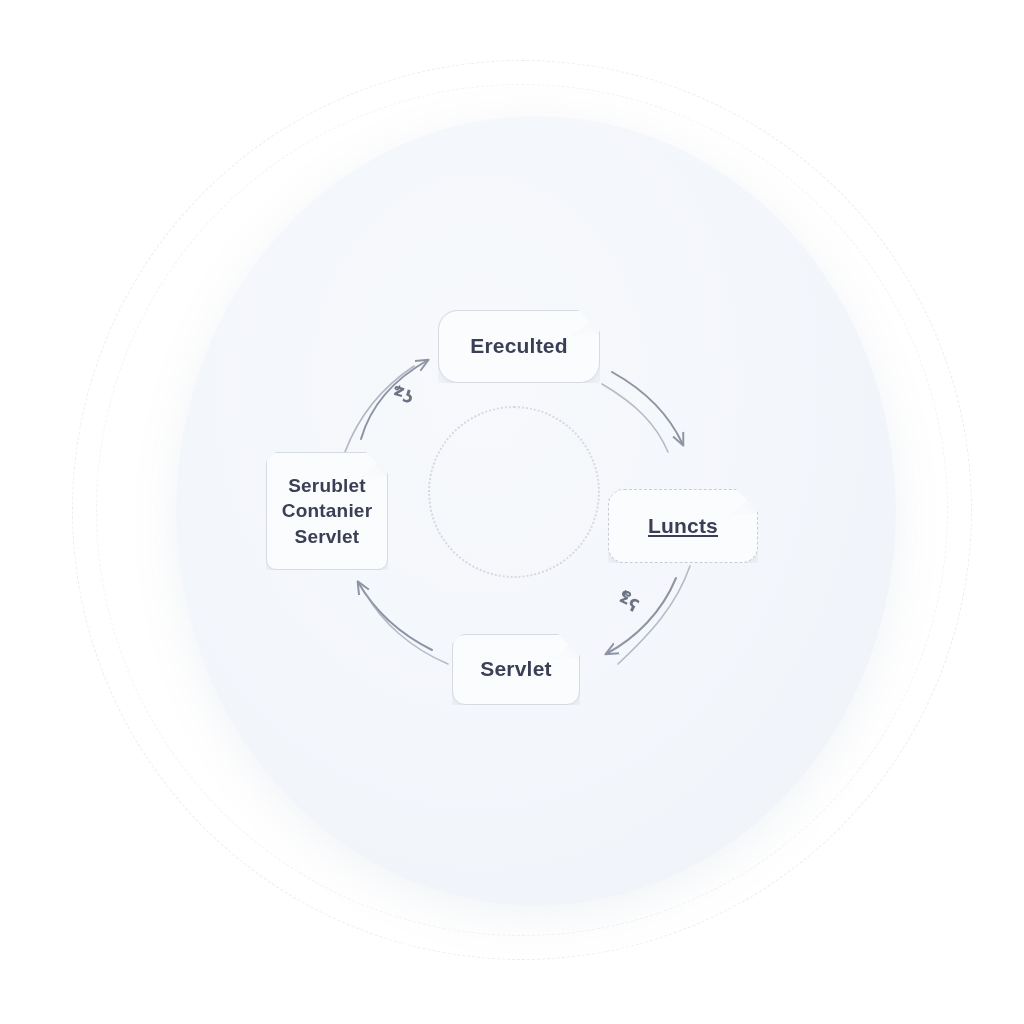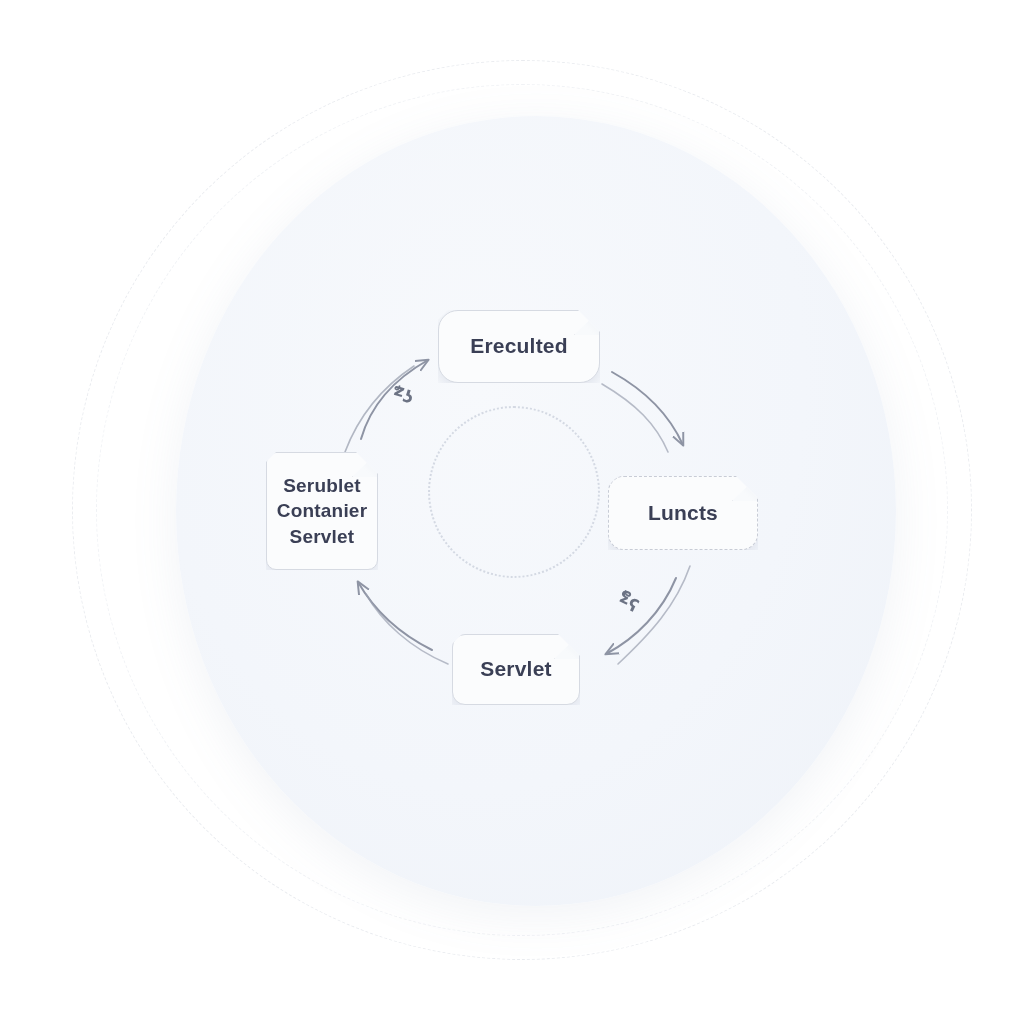--- a/index.html
+++ b/index.html
@@ -107,34 +107,35 @@
   #node-top {
     left: 438px;
     top: 310px;
     width: 162px;
     height: 73px;
     border-radius: 20px;
   }
   #node-left {
     left: 266px;
     top: 452px;
-    width: 112px;
+    width: 122px;
     height: 118px;
     border-radius: 10px;
     font-size: 19px;
     padding: 0 6px;
   }
   #node-right {
     left: 608px;
-    top: 476px;
+    top: 489px;
     width: 150px;
     height: 74px;
     border-radius: 16px;
     border-style: dashed;
     border-color: #c8ccd6;
+    text-decoration: underline;
   }
   #node-bottom {
     left: 452px;
     top: 634px;
     width: 128px;
     height: 71px;
     border-radius: 13px;
   }
 
   .node-label {

